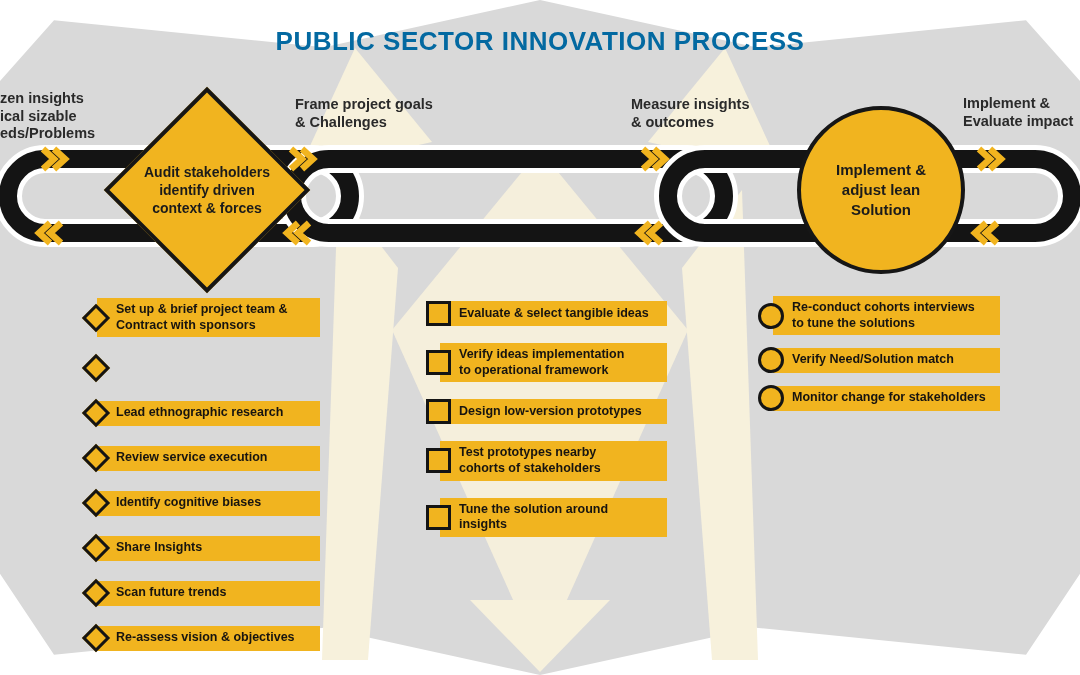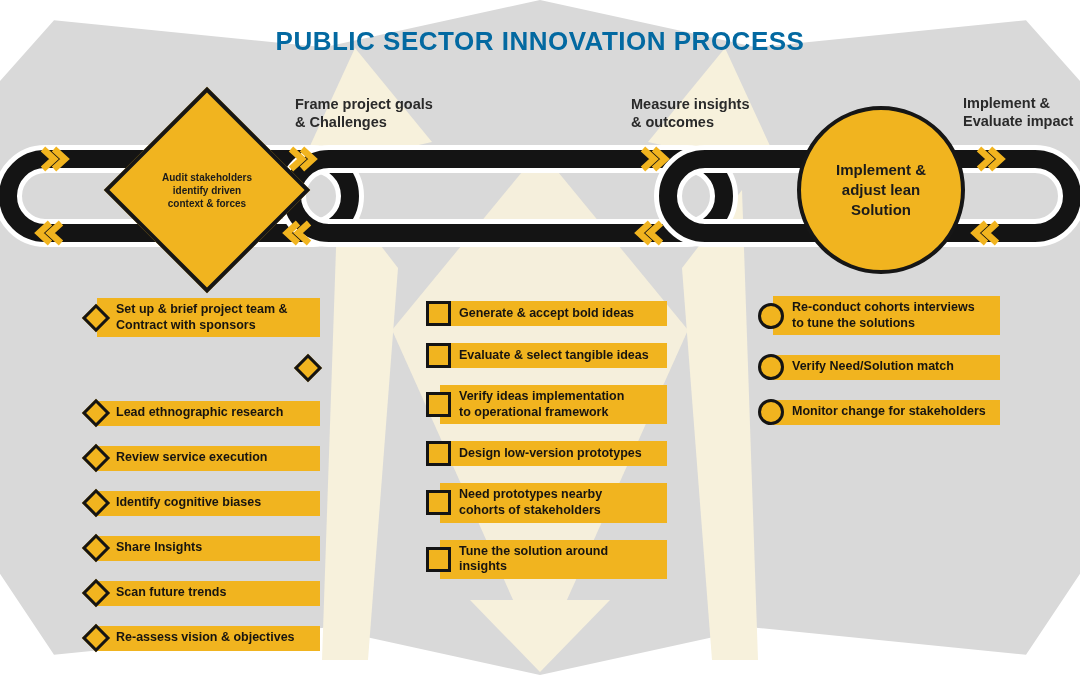--- a/index.html
+++ b/index.html
@@ -28,36 +28,36 @@
   .road .loop-b{fill:none;stroke:#141414;stroke-width:18;}
   .road .chev{fill:none;stroke:#F1B41F;stroke-width:6.5;stroke-linejoin:miter;}
 
   .station{position:absolute;z-index:3;}
   .station-label{white-space:pre-line;font-weight:bold;color:#1B1B1B;text-align:center;}
 
   .st-diamond{left:103px;top:86px;width:208px;height:208px;}
   .diamond-shape{position:absolute;left:31px;top:31px;width:138px;height:138px;
                  background:#F1B41F;border:4px solid #161616;transform:rotate(45deg);}
   .st-diamond .station-label{position:absolute;inset:0;display:flex;align-items:center;
-                 justify-content:center;font-size:10px;line-height:1.3;}
+                 justify-content:center;font-size:14px;line-height:1.3;}
 
   .st-square{left:466px;top:120px;width:150px;height:148px;background:#F1B41F;
              border:4px solid #161616;display:flex;align-items:center;justify-content:center;}
   .st-square .station-label{font-size:14px;line-height:1.28;}
 
   .st-circle{left:797px;top:106px;width:160px;height:160px;background:#F1B41F;
              border:4px solid #161616;border-radius:50%;
              display:flex;align-items:center;justify-content:center;}
   .st-circle .station-label{font-size:15px;line-height:1.35;}
 
   
   .col{position:absolute;display:flex;flex-direction:column;gap:17px;z-index:2;}
-  .col-1{left:84px;top:298px;align-items:flex-end;}
+  .col-1{left:84px;top:298px;}
   .col-2{left:426px;top:301px;}
-  .col-3{left:758px;top:296px;gap:19px;}
+  .col-3{left:758px;top:296px;gap:12px;}
   .row{display:flex;align-items:center;}
   .bullet{flex:0 0 auto;background:#F1B41F;border:3.5px solid #141414;
           position:relative;z-index:2;}
   .b-diamond{width:14px;height:14px;transform:rotate(45deg);margin:4px 2px;}
   .b-square{width:19px;height:19px;}
   .b-circle{width:20px;height:20px;border-radius:50%;}
   .bar{margin-left:-11px;background:#F1B41F;color:#171410;font-size:12.5px;
        font-weight:bold;line-height:1.25;padding:4px 8px 4px 19px;white-space:pre-line;
        display:flex;align-items:center;min-height:17px;}
   .col-1 .bar{width:196px;}
@@ -75,20 +75,23 @@
     <polygon points="355,48 432,142 298,172"></polygon>
     <polygon points="725,48 648,142 782,172"></polygon>
     <polygon points="540,150 688,330 540,660 392,330" opacity="0.9"></polygon>
     <polygon points="338,190 398,268 368,660 322,660"></polygon>
     <polygon points="742,190 682,268 712,660 758,660"></polygon>
     <polygon points="470,600 610,600 540,672"></polygon>
   </svg>
 
   <h1 class="title">PUBLIC SECTOR INNOVATION PROCESS</h1>
 
+  <div class="phase phase-0">zen insights
+ical sizable
+eds/Problems</div>
   <div class="phase phase-1">Frame project goals
 &amp; Challenges</div>
   <div class="phase phase-2">Measure insights
 &amp; outcomes</div>
   <div class="phase phase-3">Implement &amp;
 Evaluate impact</div>
 
   <svg class="road" width="1080" height="150" viewBox="0 0 1080 150">
     <rect class="loop-w" x="8" y="34" width="342" height="74" rx="37"></rect>
     <rect class="loop-b" x="8" y="34" width="342" height="74" rx="37"></rect>
@@ -177,38 +180,34 @@
       </div>
     <div class="row">
       <span class="bullet b-diamond"></span>
       <div class="bar">Re-assess vision &amp; objectives</div>
       </div>
   </div>
 
   <div class="col col-2">
     <div class="row">
       <span class="bullet b-square"></span>
-      <div class="bar">Generate &amp; accept bold ideas</div>
-      </div>
-    <div class="row">
-      <span class="bullet b-square"></span>
       <div class="bar">Evaluate &amp; select tangible ideas</div>
       </div>
     <div class="row">
       <span class="bullet b-square"></span>
       <div class="bar">Verify ideas implementation
 to operational framework</div>
       </div>
     <div class="row">
       <span class="bullet b-square"></span>
       <div class="bar">Design low-version prototypes</div>
       </div>
     <div class="row">
       <span class="bullet b-square"></span>
-      <div class="bar">Need prototypes nearby
+      <div class="bar">Test prototypes nearby
 cohorts of stakeholders</div>
       </div>
     <div class="row">
       <span class="bullet b-square"></span>
       <div class="bar">Tune the solution around insights</div>
       </div>
   </div>
 
   <div class="col col-3">
     <div class="row">

